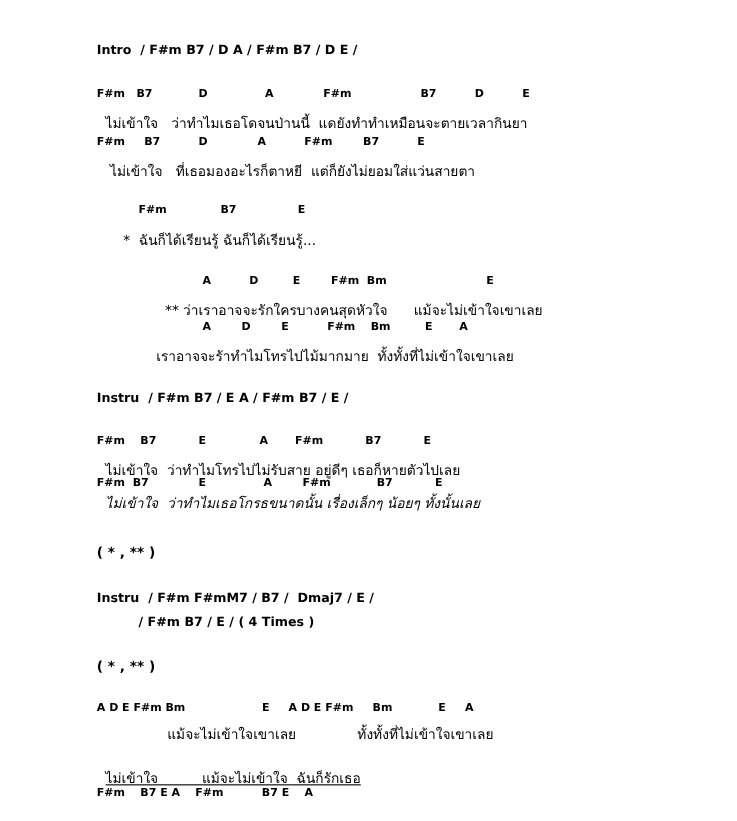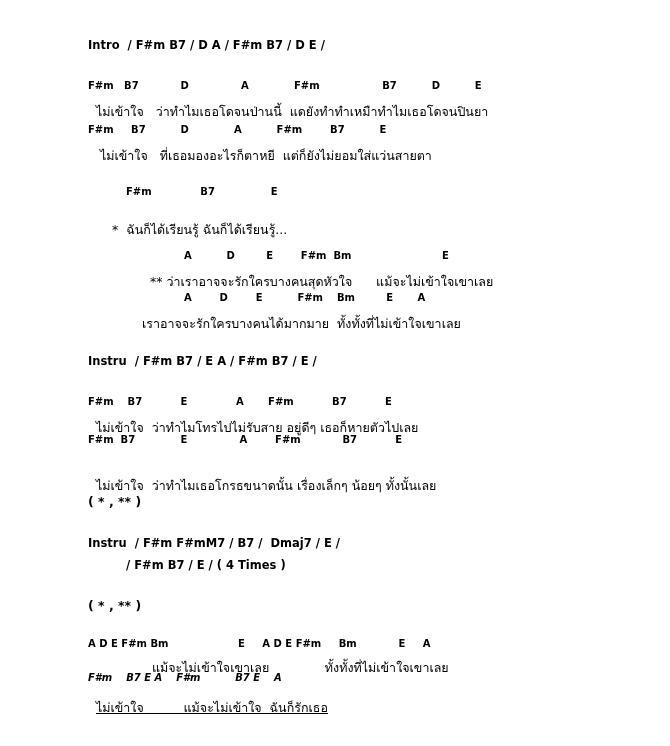--- a/index.html
+++ b/index.html
@@ -44,36 +44,36 @@
     font-size: 12.5px;
   }
 </style>
 </head>
 <body>
 
 <div class="sheet">
   <div id="lines-container">
       <div class="block section" style="left: 88px; top: 38px;">Intro  / F#m B7 / D A / F#m B7 / D E /</div>
       <div class="block chords" style="left: 88px; top: 80px;">F#m   B7            D               A             F#m                  B7          D          E</div>
-      <div class="block lyrics" style="left: 96px; top: 102px;">ไม่เข้าใจ   ว่าทำไมเธอโดจนป่านนี้  แดยังทำทำเหมืาทำไมเธอโดจนปินยา</div>
+      <div class="block lyrics" style="left: 96px; top: 102px;">ไม่เข้าใจ   ว่าทำไมเธอโดจนป่านนี้  แดยังทำทำเหมือนจะตายเวลากินยา</div>
       <div class="block chords" style="left: 88px; top: 124px;">F#m     B7          D             A          F#m        B7          E</div>
       <div class="block lyrics" style="left: 100px; top: 146px;">ไม่เข้าใจ   ที่เธอมองอะไรก็ตาหยี  แต่ก็ยังไม่ยอมใส่แว่นสายตา</div>
       <div class="block chords" style="left: 126px; top: 186px;">F#m              B7                E</div>
-      <div class="block lyrics" style="left: 112px; top: 220px; text-align: center;">*  ฉันก็ได้เรียนรู้ ฉันก็ได้เรียนรู้...</div>
+      <div class="block lyrics" style="left: 112px; top: 209px; text-align: center;">*  ฉันก็ได้เรียนรู้ ฉันก็ได้เรียนรู้...</div>
       <div class="block chords" style="left: 184px; top: 250px; text-align: right;">A          D         E        F#m  Bm                          E</div>
       <div class="block lyrics" style="left: 150px; top: 272px;">** ว่าเราอาจจะรักใครบางคนสุดหัวใจ      แม้จะไม่เข้าใจเขาเลย</div>
       <div class="block chords" style="left: 184px; top: 292px;">A        D        E          F#m    Bm         E       A</div>
-      <div class="block lyrics" style="left: 142px; top: 314px;">เราอาจจะรักใครบางคนได้มากมาย  ทั้งทั้งที่ไม่เข้าใจเขาเลย</div>
+      <div class="block lyrics" style="left: 142px; top: 314px;">เราอาจจะรัาทำไมโทรไปไม้มากมาย  ทั้งทั้งที่ไม่เข้าใจเขาเลย</div>
       <div class="block section" style="left: 88px; top: 354px;">Instru  / F#m B7 / E A / F#m B7 / E /</div>
       <div class="block chords" style="left: 88px; top: 396px;">F#m    B7           E              A       F#m           B7           E</div>
       <div class="block lyrics" style="left: 96px; top: 418px;">ไม่เข้าใจ  ว่าทำไมโทรไปไม่รับสาย อยู่ดีๆ เธอก็หายตัวไปเลย</div>
       <div class="block chords" style="left: 88px; top: 434px;">F#m  B7             E               A        F#m            B7           E</div>
-      <div class="block lyrics" style="left: 96px; top: 476px;">ไม่เข้าใจ  ว่าทำไมเธอโกรธขนาดนั้น เรื่องเล็กๆ น้อยๆ ทั้งนั้นเลย</div>
+      <div class="block lyrics" style="left: 96px; top: 448px; font-style: italic;">ไม่เข้าใจ  ว่าทำไมเธอโกรธขนาดนั้น เรื่องเล็กๆ น้อยๆ ทั้งนั้นเลย</div>
       <div class="block marker" style="left: 88px; top: 494px;">( * , ** )</div>
       <div class="block section" style="left: 88px; top: 536px;">Instru  / F#m F#mM7 / B7 /  Dmaj7 / E /</div>
       <div class="block section" style="left: 126px; top: 558px;">/ F#m B7 / E / ( 4 Times )</div>
       <div class="block marker" style="left: 88px; top: 598px;">( * , ** )</div>
       <div class="block chords" style="left: 88px; top: 638px;">A D E F#m Bm                    E     A D E F#m     Bm            E     A</div>
       <div class="block lyrics" style="left: 152px; top: 658px;">แม้จะไม่เข้าใจเขาเลย              ทั้งทั้งที่ไม่เข้าใจเขาเลย</div>
-      <div class="block chords" style="left: 88px; top: 672px; font-style: italic;">F#m    B7 E A    F#m          B7 E    A</div>
+      <div class="block chords" style="left: 88px; top: 716px;">F#m    B7 E A    F#m          B7 E    A</div>
       <div class="block lyrics" style="left: 96px; top: 698px; text-decoration: underline;">ไม่เข้าใจ          แม้จะไม่เข้าใจ  ฉันก็รักเธอ</div>
     </div>
 </div>
 
 </body></html>

